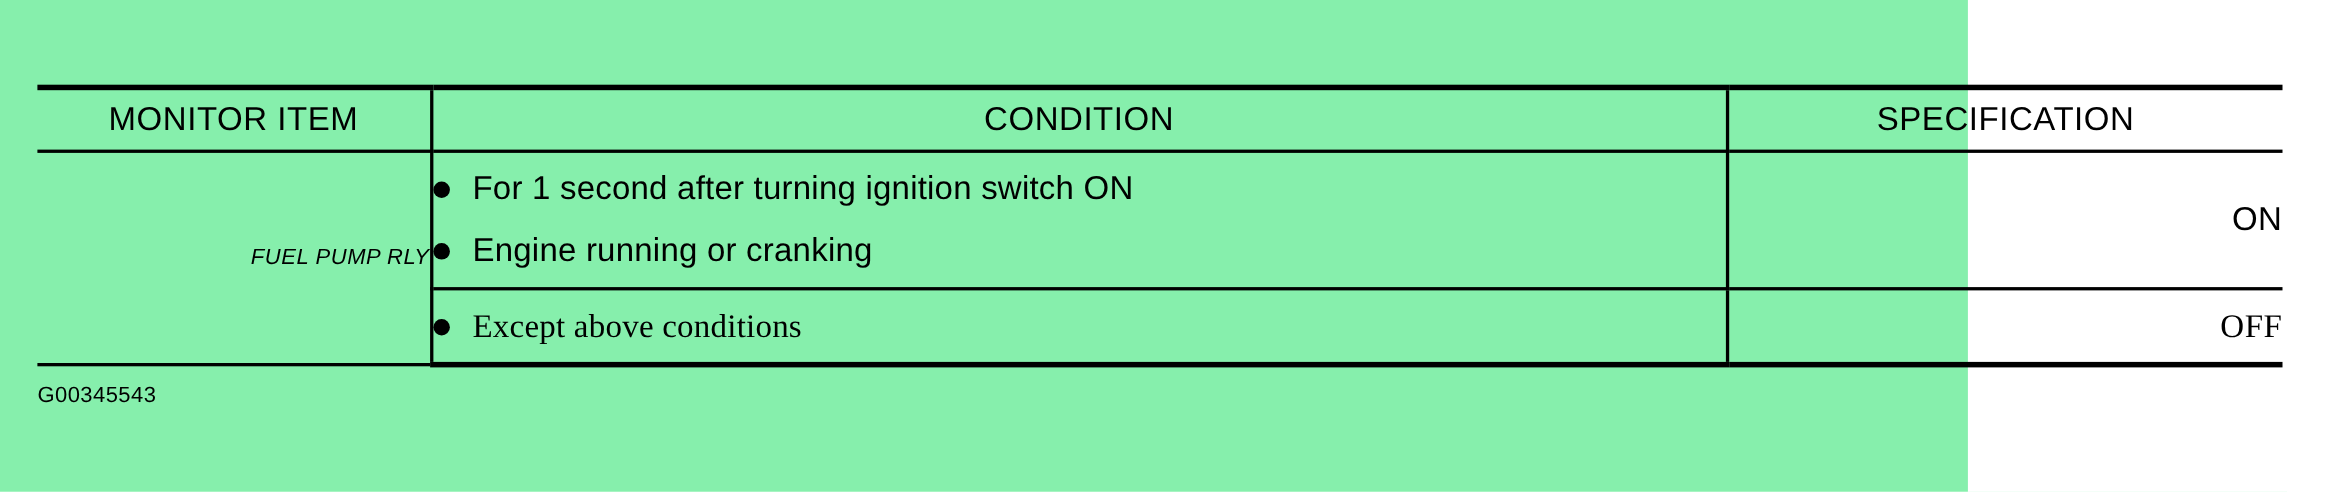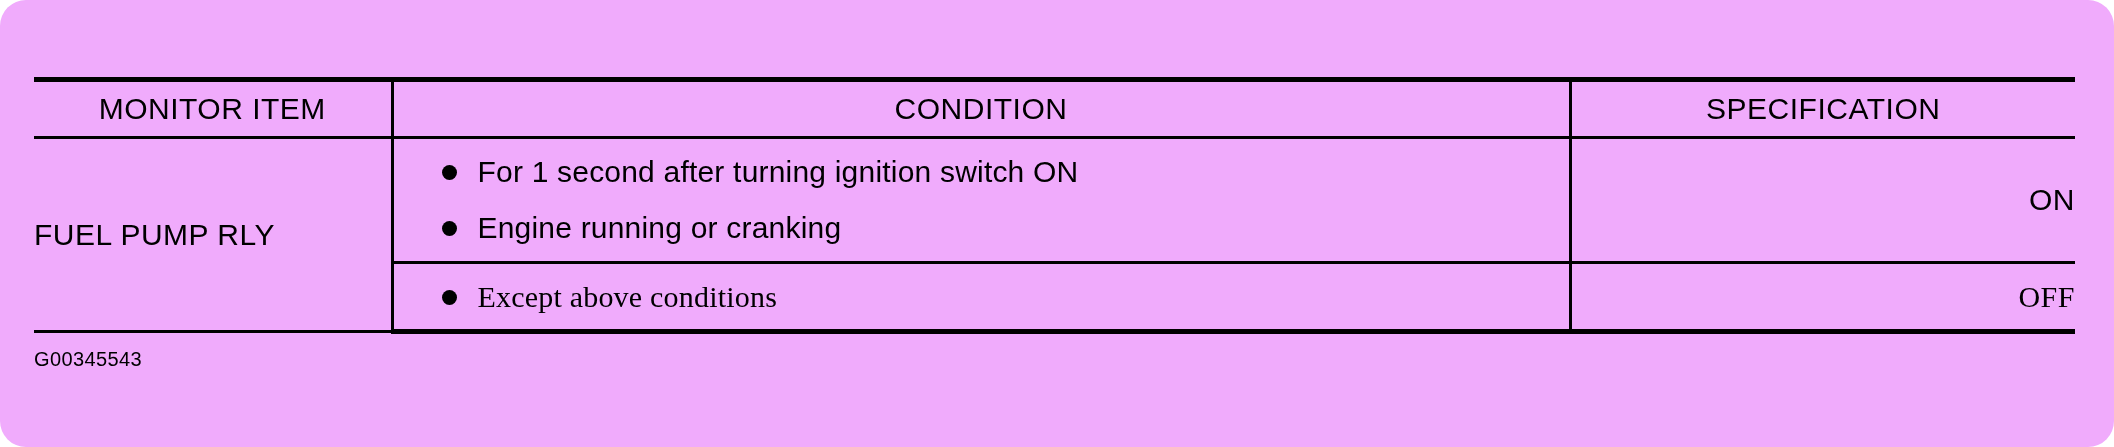--- a/index.html
+++ b/index.html
@@ -14,24 +14,23 @@
     font-family: "Liberation Sans", sans-serif;
     color: #000000;
     overflow: hidden;
     position: relative;
   }
 
   #page {
     position: absolute;
     left: 0;
     top: 0;
-    width: 2114px;
+    width: 1789px;
     height: 447px;
-    background: #f0abfc;
-    border-radius: 26px;
+    background: #86efac;
   }
 
   
   .spec-table {
     position: absolute;
     left: 34px;
     top: 77px;
     width: 2041px;
     border-collapse: collapse;
     table-layout: fixed;
@@ -72,24 +71,25 @@
   .hdr-cell {
     text-align: center;
     font-size: 30px;
     letter-spacing: 0.5px;
     height: 54px;
     line-height: 54px;
     white-space: nowrap;
   }
 
   .item-cell {
-    text-align: left;
-    font-size: 30px;
+    text-align: right;
+    font-size: 20px;
     letter-spacing: 0.5px;
     white-space: nowrap;
+    font-style: italic;
   }
 
   .cond-cell {
     padding: 0 0 0 26px;
   }
   .cond-cell.r1 { height: 122px; }
   .cond-cell.r2 { height: 65px;  }
 
   .spec-cell {
     padding-left: 22px;
@@ -105,21 +105,20 @@
     margin: 0;
     padding: 0;
   }
   .bullet-list li {
     position: relative;
     padding-left: 36px;
     font-size: 30px;
     letter-spacing: 0.2px;
     line-height: 56px;
     white-space: nowrap;
-    margin-left: 48px;
   }
   .bullet-list li .bullet-dot {
     position: absolute;
     left: 0;
     top: 50%;
     width: 15px;
     height: 15px;
     margin-top: -7px;
     background: #000000;
     border-radius: 50%;

